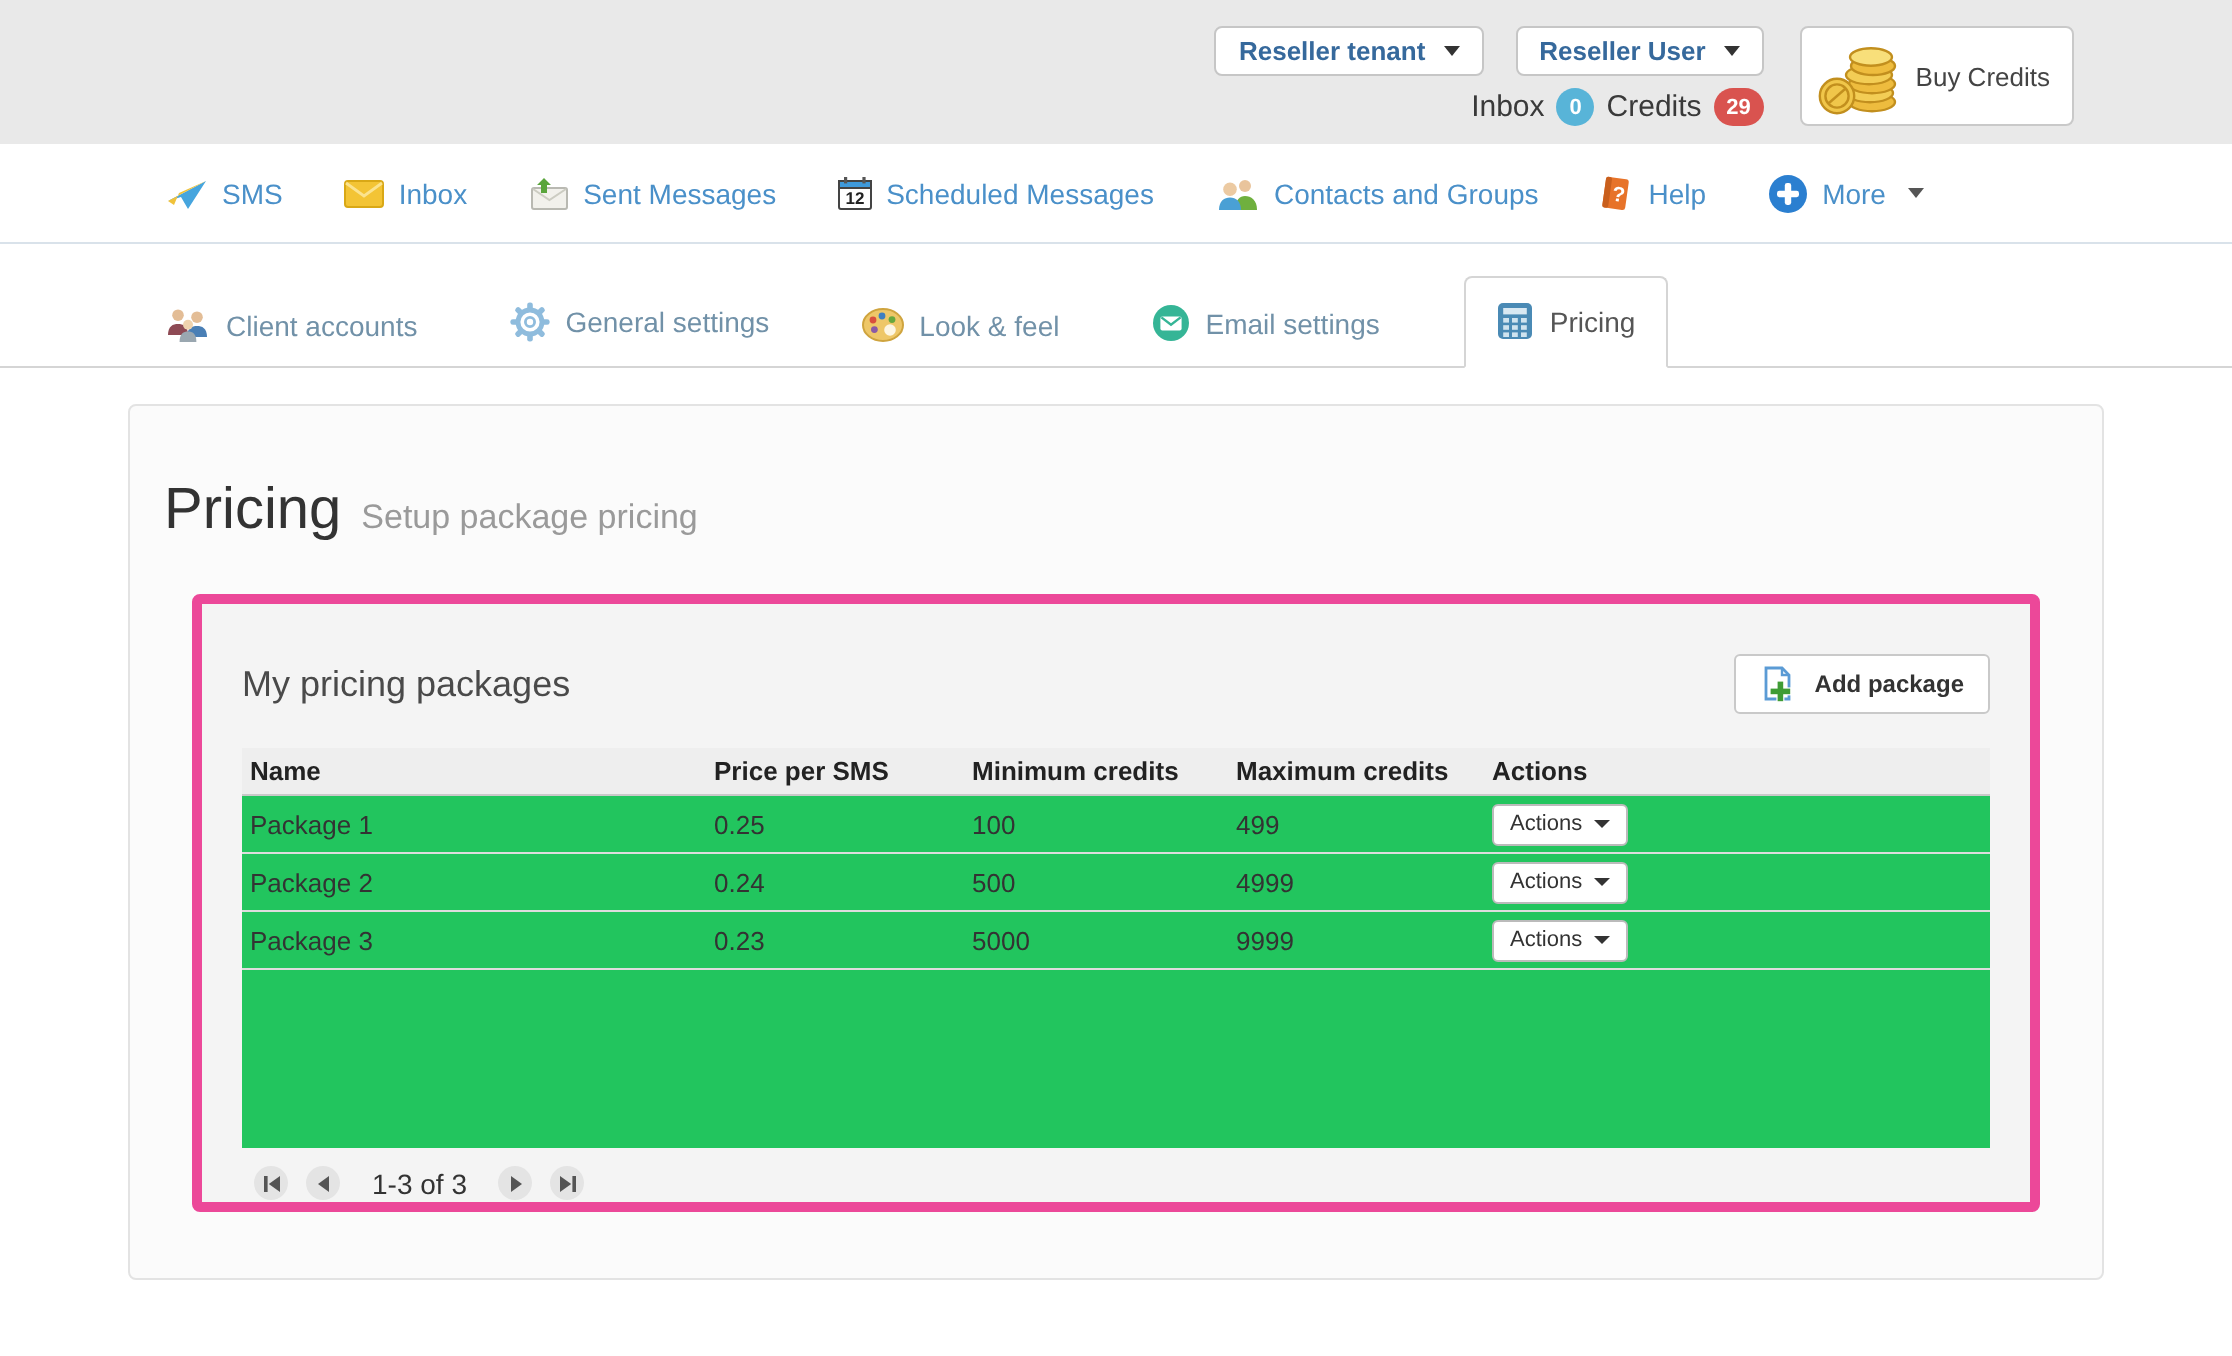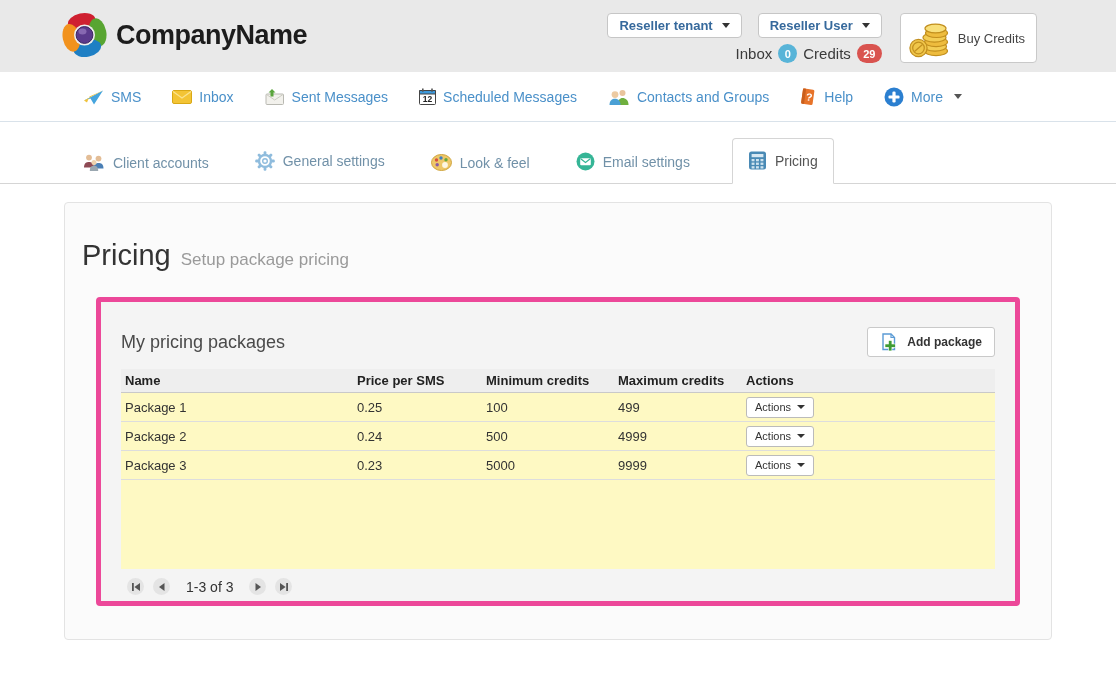--- a/index.html
+++ b/index.html
@@ -49,21 +49,21 @@
   
   .panel { margin:25px 31px 0; height:309px; background:#f4f4f4; border:5px solid #ec4899;
            border-radius:4px; padding:25px 20px; }
   .panel-head { display:flex; align-items:center; justify-content:space-between; }
   .panel-title { font-size:18px; font-weight:normal; color:#4a4a4a; }
   .add-btn { display:flex; align-items:center; gap:8px; height:30px; padding:0 12px;
              background:#fff; border:1px solid #c9c9c9; border-radius:3px; font-size:12px;
              font-weight:bold; color:#333; cursor:pointer; font-family:inherit; }
 
   
-  .table-wrap { margin-top:12px; background:#fef9c3; height:200px; }
+  .table-wrap { margin-top:17px; background:#22c55e; height:200px; }
   table { width:100%; border-collapse:collapse; table-layout:fixed; }
   th { background:#eee; text-align:left; font-size:13px; color:#222; padding:4px 4px;
        border-bottom:1px solid #c9c9c9; }
   td { font-size:13px; color:#333; padding:0 4px; height:29px; border-bottom:1px solid #ddd; }
   .actions-btn { display:inline-flex; align-items:center; gap:6px; height:21px; padding:0 8px;
                  background:#fff; border:1px solid #bbb; border-radius:3px; font-size:11px;
                  color:#333; cursor:pointer; font-family:inherit; }
 
   
   .pager { display:flex; align-items:center; gap:9px; margin-top:9px; padding-left:6px; }
@@ -72,36 +72,20 @@
   .pg-text { font-size:14px; color:#333; margin:0 7px; }
 
   .caret { width:0; height:0; border-left:4px solid transparent; border-right:4px solid transparent;
            border-top:5px solid #333; display:inline-block; }
   .icon { display:inline-flex; flex:none; }
 </style>
 </head>
 <body>
 
 <div class="header">
-  <div class="brand">
-    <span class="icon">
-      <svg width="45" height="48" viewBox="0 0 44 48">
-        <g transform="translate(22,24)">
-          <ellipse transform="rotate(-12) translate(0,-13.5)" rx="14" ry="8.5" fill="#cf2030"></ellipse>
-          <ellipse transform="rotate(78) translate(0,-13.5)" rx="14" ry="8.5" fill="#58a531"></ellipse>
-          <ellipse transform="rotate(168) translate(0,-13.5)" rx="14" ry="8.5" fill="#1e7fc4"></ellipse>
-          <ellipse transform="rotate(258) translate(0,-13.5)" rx="14" ry="8.5" fill="#f2921d"></ellipse>
-          <circle r="10.5" fill="#ededed"></circle>
-          <circle r="8.4" fill="#5b3a8c" stroke="#3c2461" stroke-width="1"></circle>
-          <ellipse cx="-2" cy="-3.5" rx="4" ry="3" fill="#9a7cc0" opacity="0.7"></ellipse>
-        </g>
-      </svg>
-    </span>
-    <span class="brand-text">CompanyName</span>
-  </div>
 
   <div class="header-controls">
     <div class="controls-left">
       <div class="dd-row">
         <button class="dd-btn">
           <span>Reseller tenant</span>
           <span class="caret"></span>
         </button>
         <button class="dd-btn">
           <span>Reseller User</span>

